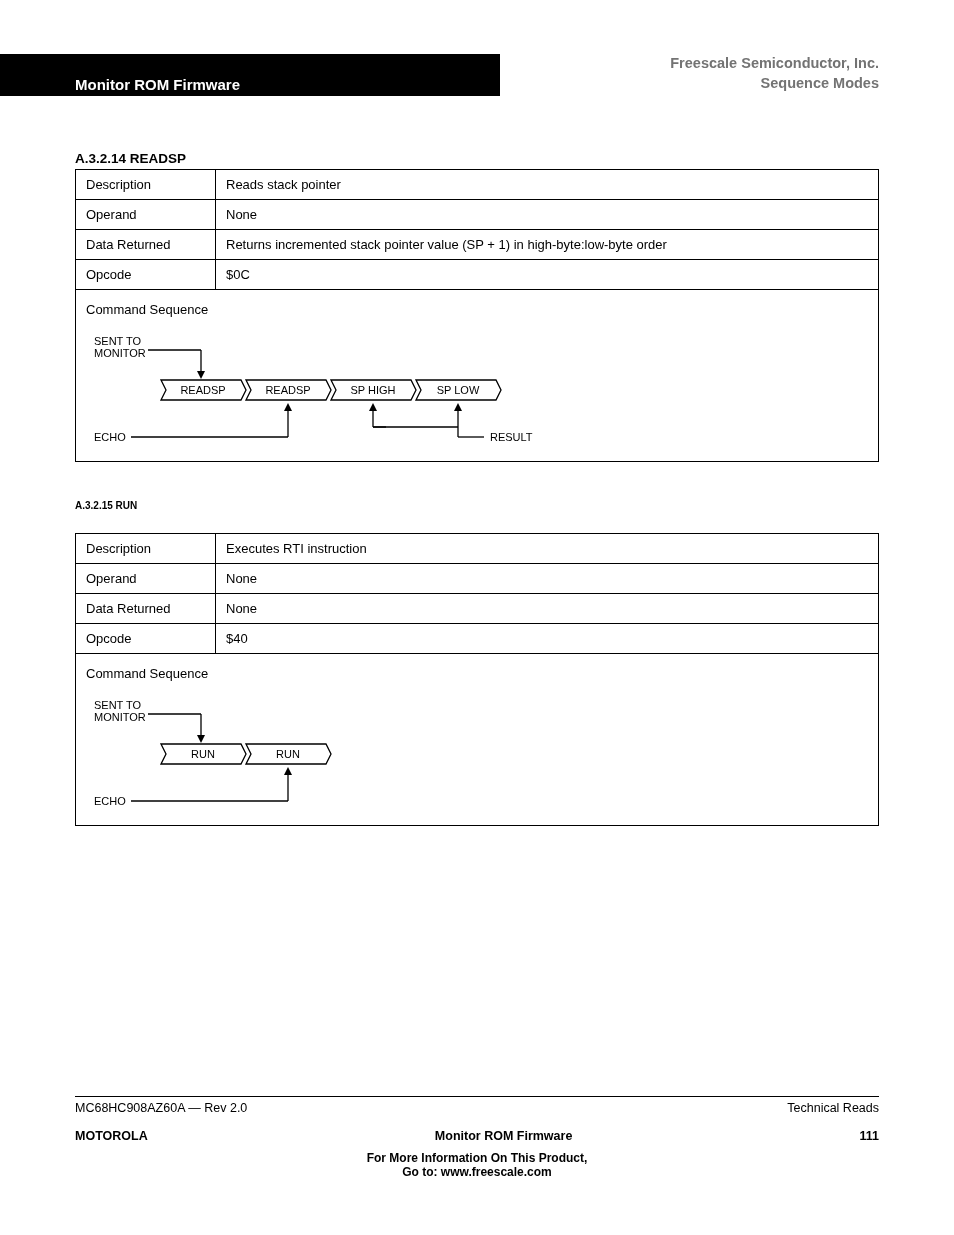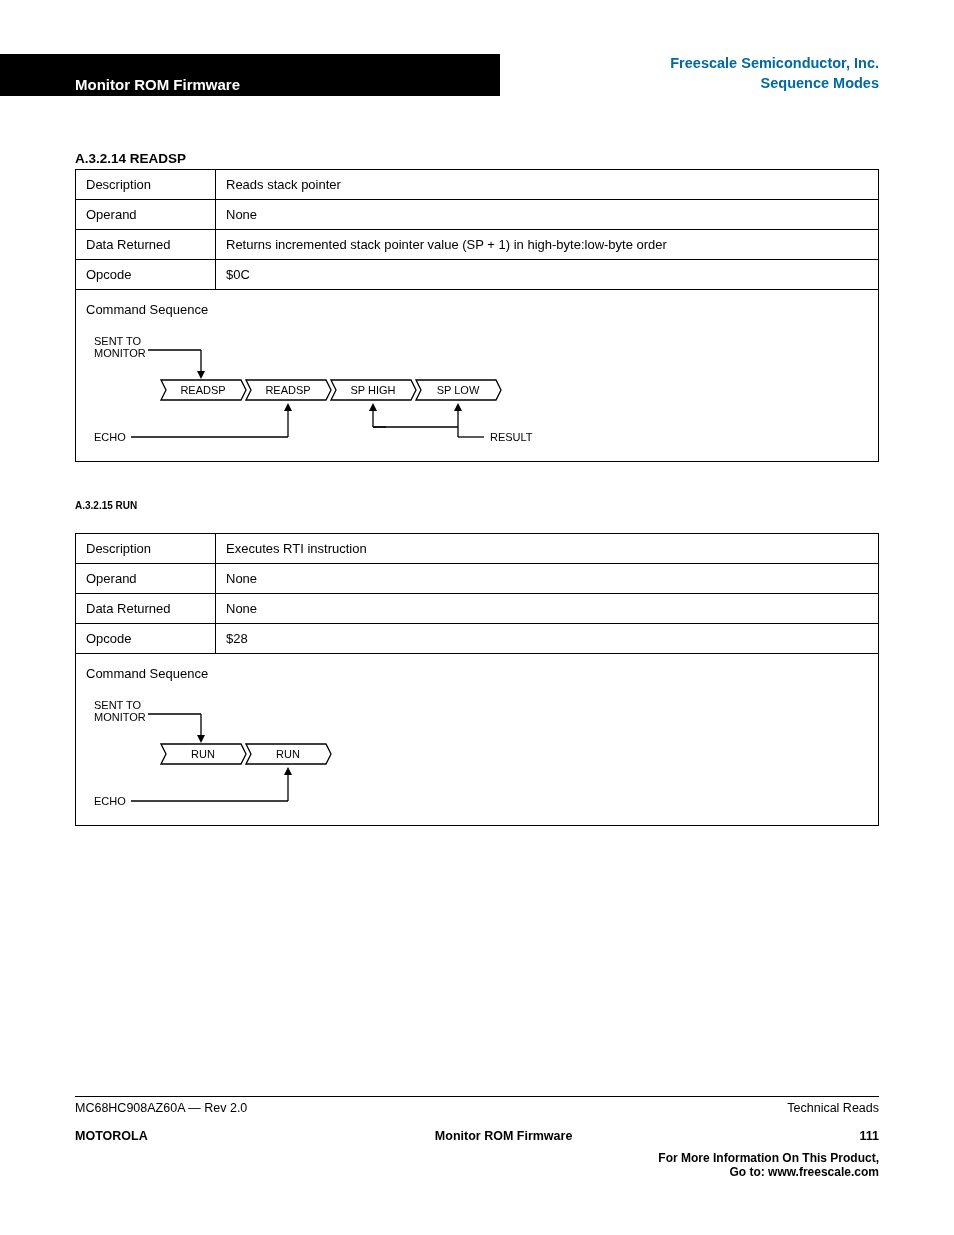--- a/index.html
+++ b/index.html
@@ -30,21 +30,21 @@
     color: #fff;
     font-size: 15px;
     font-weight: bold;
     padding: 14px 0 0 0;
   }
   .header-right {
     text-align: right;
     font-size: 14.5px;
     line-height: 1.35;
     font-weight: bold;
-    color: #0369a1;
+    color: #737373;
   }
   .subheaders {
     margin-top: 58px;
   }
   .sub1 { font-size: 13.5px; font-weight: bold; margin-bottom: 3px; }
   .sub2 { font-size: 10px; font-weight: bold; margin-bottom: 22px; }
 
   table.cmd {
     width: 100%;
     border-collapse: collapse;
@@ -167,21 +167,21 @@
   <tr>
     <td class="label">Operand</td>
     <td>None</td>
   </tr>
   <tr>
     <td class="label">Data Returned</td>
     <td>None</td>
   </tr>
   <tr>
     <td class="label">Opcode</td>
-    <td>$28</td>
+    <td>$40</td>
   </tr>
   <tr>
     <td colspan="2" class="seq">
       <div style="font-size:13px;">Command Sequence</div>
       <svg class="seq-svg" width="350" height="130">
         <text x="8" y="28" font-size="11">SENT TO</text>
         <text x="8" y="40" font-size="11">MONITOR</text>
         <line x1="62" y1="33" x2="115" y2="33" stroke="#000" stroke-width="1.3"></line>
         <line x1="115" y1="33" x2="115" y2="58" stroke="#000" stroke-width="1.3"></line>
         <polygon points="115,62 111,54 119,54" fill="#000"></polygon>
@@ -207,15 +207,15 @@
   <div style="display:flex;justify-content:space-between;font-size:12.5px;padding-top:4px;">
     <span>MC68HC908AZ60A — Rev 2.0</span>
     <span>Technical Reads</span>
   </div>
   <div style="height:14px;"></div>
   <div style="display:flex;justify-content:space-between;font-size:12.5px;font-weight:bold;">
     <span>MOTOROLA</span>
     <span>Monitor ROM Firmware</span>
     <span>111</span>
   </div>
-  <div style="text-align:right;font-size:12px;font-weight:bold;margin-top:8px;white-space:pre-line;">For More Information On This Product,
+  <div style="text-align:center;font-size:12px;font-weight:bold;margin-top:8px;white-space:pre-line;">For More Information On This Product,
   Go to: www.freescale.com</div>
 </div>
 
 </body></html>

